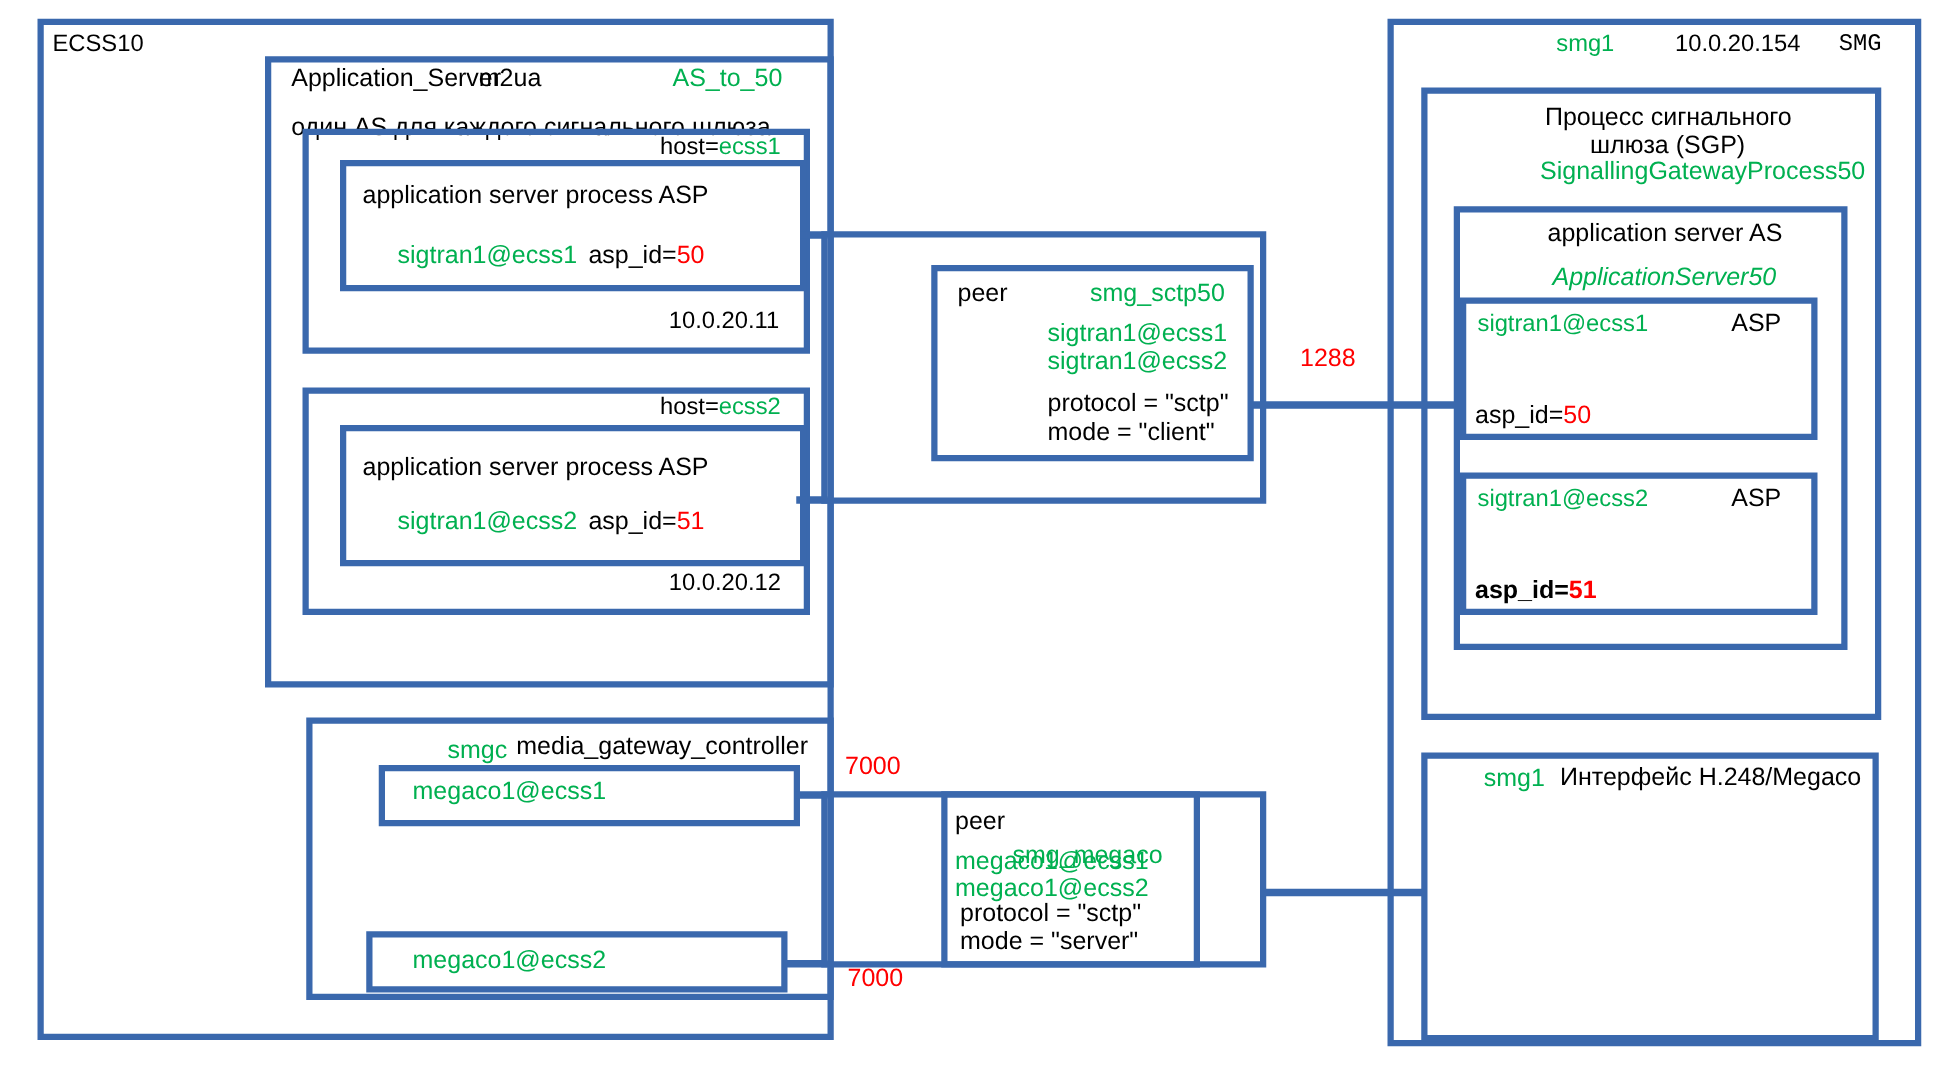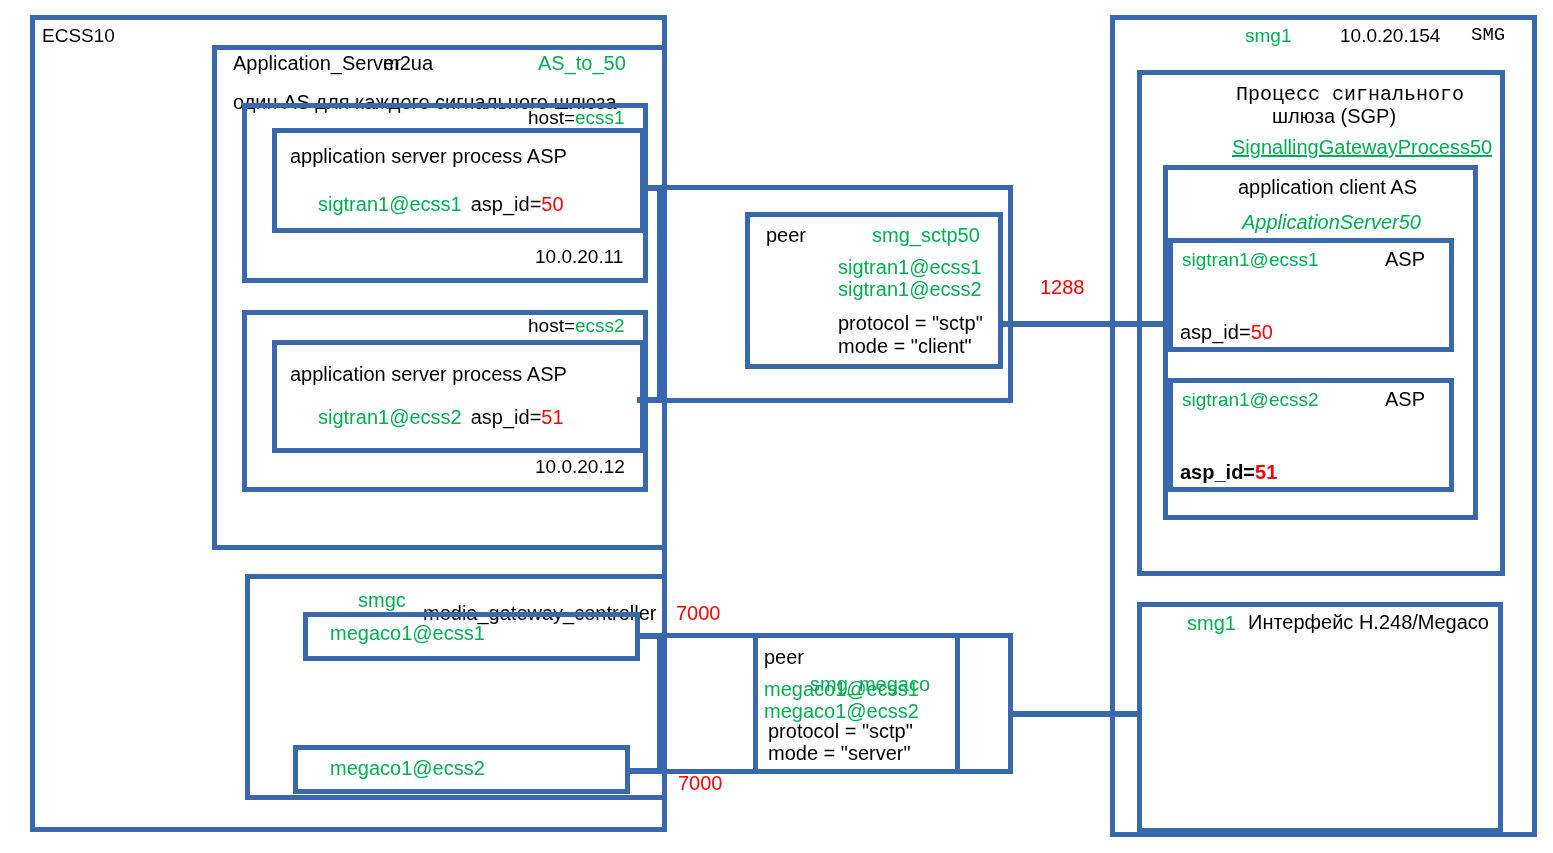--- a/index.html
+++ b/index.html
@@ -42,21 +42,21 @@
 
 <div class="box" style="left:242px;top:310px;width:406px;height:182px;"></div>
 <div class="t" style="left:528px;top:314px;"><span>host=</span><span class="g">ecss2</span></div>
 <div class="box" style="left:272px;top:340px;width:373px;height:113px;"></div>
 <div class="t big" style="left:290px;top:362px;">application server process ASP</div>
 <div class="t big" style="left:318px;top:405px;"><span class="g">sigtran1@ecss2</span><span style="margin-left:9px;">asp_id=</span><span class="r">51</span></div>
 <div class="t" style="left:535px;top:455px;">10.0.20.12</div>
 
 <div class="box" style="left:245px;top:574px;width:422px;height:226px;"></div>
 <div class="t big g" style="left:358px;top:588px;">smgc</div>
-<div class="t big" style="left:423px;top:585px;margin-top:16px;">media_gateway_controller</div>
+<div class="t big" style="left:413px;top:585px;">media_gateway_controller</div>
 <div class="box" style="left:303px;top:612px;width:337px;height:49px;"></div>
 <div class="t big g" style="left:330px;top:621px;">megaco1@ecss1</div>
 <div class="box" style="left:293px;top:745px;width:337px;height:49px;"></div>
 <div class="t big g" style="left:330px;top:756px;">megaco1@ecss2</div>
 
 <div class="box" style="left:657px;top:185px;width:356px;height:218px;"></div>
 <div class="box" style="left:745px;top:212px;width:258px;height:157px;"></div>
 <div class="t big" style="left:766px;top:223px;">peer</div>
 <div class="t big g" style="left:872px;top:223px;">smg_sctp50</div>
 <div class="t big g" style="left:838px;top:255px;">sigtran1@ecss1</div>
@@ -72,26 +72,26 @@
 <div class="t big g" style="left:764px;top:699px;">megaco1@ecss2</div>
 <div class="t big" style="left:768px;top:719px;">protocol = "sctp"</div>
 <div class="t big" style="left:768px;top:741px;">mode = "server"</div>
 
 <div class="box" style="left:1110px;top:15px;width:427px;height:822px;"></div>
 <div class="t g" style="left:1245px;top:24px;">smg1</div>
 <div class="t" style="left:1340px;top:24px;">10.0.20.154</div>
 <div class="t" style="left:1471px;top:24px;font-family:Liberation Mono, monospace;">SMG</div>
 
 <div class="box" style="left:1137px;top:70px;width:368px;height:506px;"></div>
-<div class="t big" style="left:1236px;top:82px;font-family:Liberation Mono, monospace;">Процесс сигнального</div>
+<div class="t big" style="left:1236px;top:82px;">Процесс сигнального</div>
 <div class="t big" style="left:1272px;top:104px;">шлюза (SGP)</div>
-<div class="t big g" style="left:1232px;top:135px;text-decoration:underline;">SignallingGatewayProcess50</div>
+<div class="t big g" style="left:1232px;top:125px;">SignallingGatewayProcess50</div>
 
 <div class="box" style="left:1163px;top:165px;width:315px;height:355px;"></div>
-<div class="t big" style="left:1238px;top:175px;">application client AS</div>
+<div class="t big" style="left:1238px;top:175px;">application server AS</div>
 <div class="t big g" style="left:1242px;top:210px;font-style:italic;">ApplicationServer50</div>
 
 <div class="box" style="left:1168px;top:238px;width:286px;height:114px;"></div>
 <div class="t g" style="left:1182px;top:248px;">sigtran1@ecss1</div>
 <div class="t big" style="left:1385px;top:247px;">ASP</div>
 <div class="t big" style="left:1180px;top:320px;"><span>asp_id=</span><span class="r">50</span></div>
 
 <div class="box" style="left:1168px;top:378px;width:286px;height:114px;"></div>
 <div class="t g" style="left:1182px;top:388px;">sigtran1@ecss2</div>
 <div class="t big" style="left:1385px;top:387px;">ASP</div>

